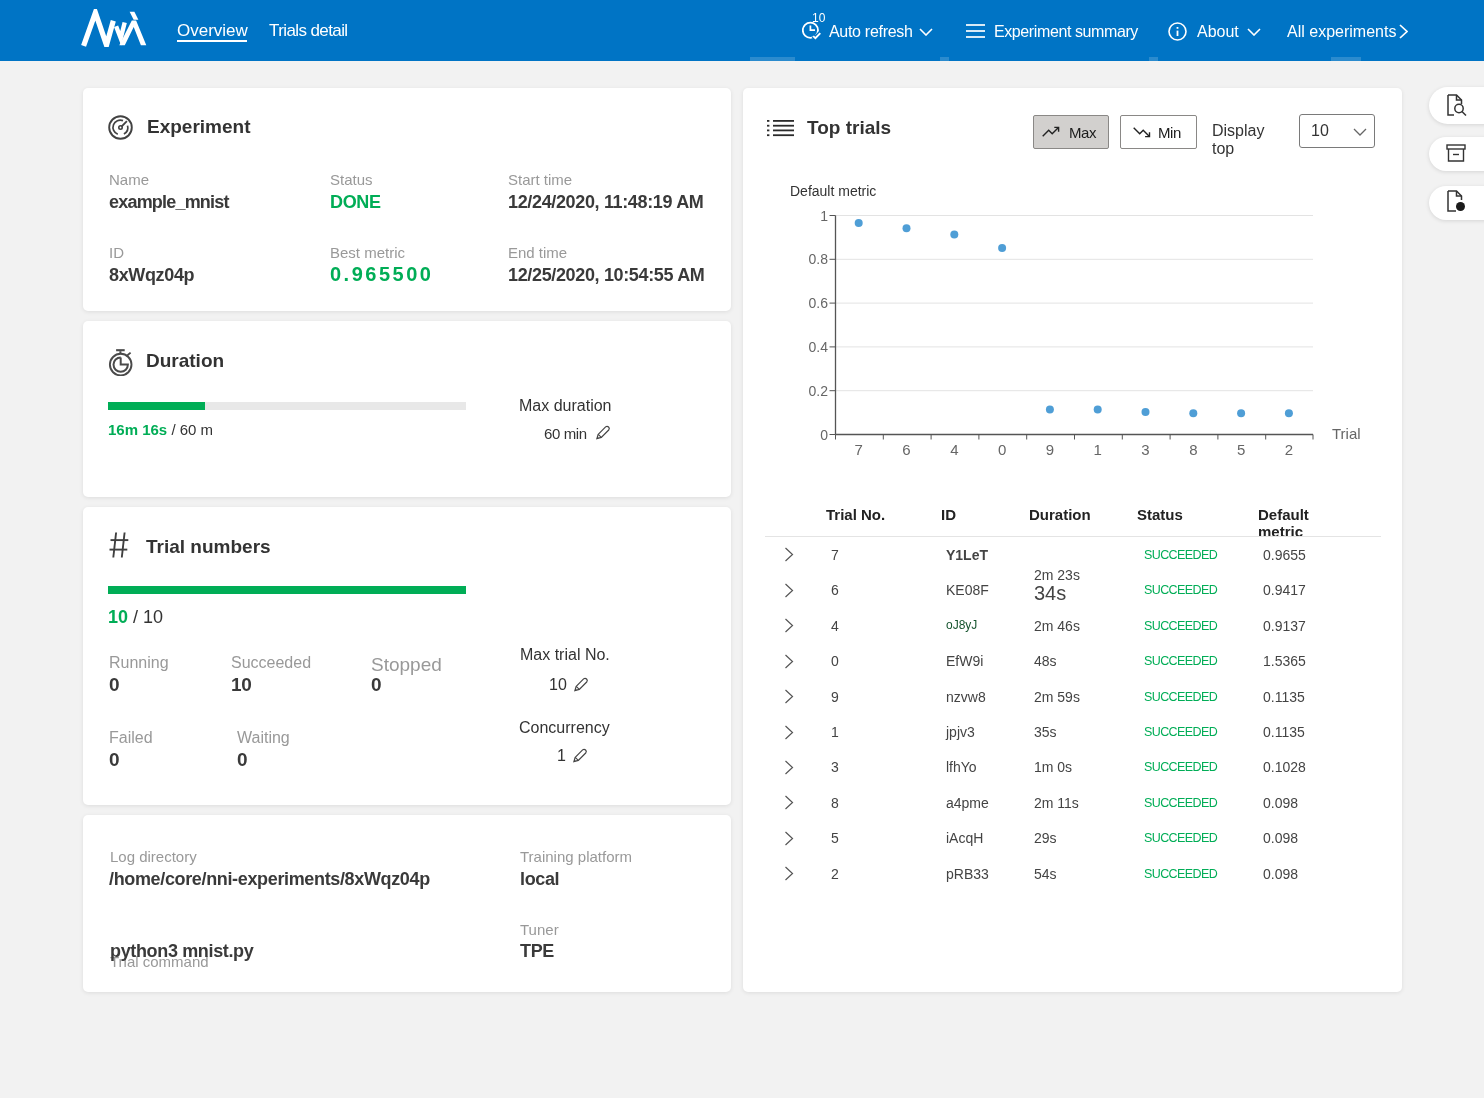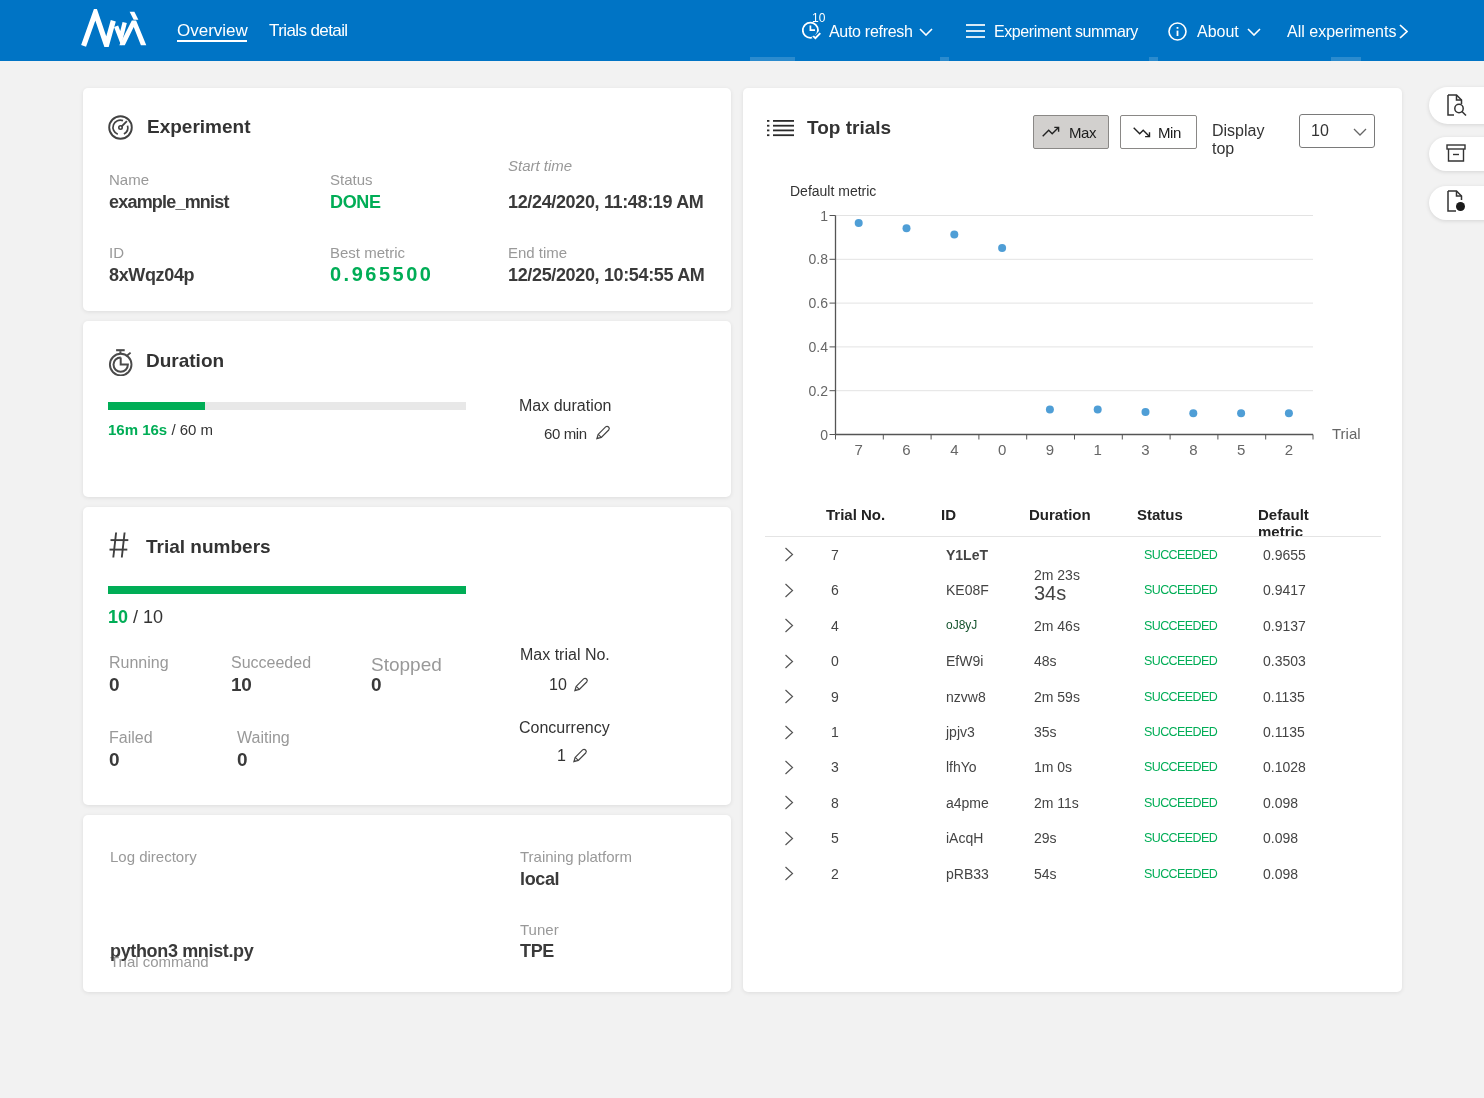--- a/index.html
+++ b/index.html
@@ -78,21 +78,21 @@
     <path d="M 19.55 10.61 A 7.3 7.3 0 0 1 15.93 18.95" stroke="#424242" stroke-width="1.7" fill="none"></path>
     <path d="M 9.77 19.27 A 7.3 7.3 0 1 1 15.0 5.64" stroke="#424242" stroke-width="1.7" fill="none"></path>
     <line x1="13.7" y1="11.3" x2="18.9" y2="6.1" stroke="#424242" stroke-width="1.9"></line>
     <circle cx="12.5" cy="12.5" r="1.7" stroke="#424242" stroke-width="1.6" fill="none"></circle>
   </svg>
   <div class="ctitle" style="left:147px;top:116px;">Experiment</div>
   <div class="lbl" style="left:109px;top:171px;">Name</div>
   <div class="val" style="left:109px;top:192px;letter-spacing:-0.8px;">example_mnist</div>
   <div class="lbl" style="left:330px;top:171px;">Status</div>
   <div class="val green" style="left:330px;top:192px;">DONE</div>
-  <div class="lbl" style="left:508px;top:157px;font-style:italic;">Start time</div>
+  <div class="lbl" style="left:508px;top:171px;">Start time</div>
   <div class="val" style="left:508px;top:192px;">12/24/2020, 11:48:19 AM</div>
   <div class="lbl" style="left:109px;top:244px;">ID</div>
   <div class="val" style="left:109px;top:265px;">8xWqz04p</div>
   <div class="lbl" style="left:330px;top:244px;">Best metric</div>
   <div class="val green" style="left:330px;top:263px;font-size:20px;letter-spacing:2.5px;">0.965500</div>
   <div class="lbl" style="left:508px;top:244px;">End time</div>
   <div class="val" style="left:508px;top:265px;">12/25/2020, 10:54:55 AM</div>
 
   <div class="card" style="left:83px;top:321px;width:648px;height:176px;"></div>
   <svg class="abs" style="left:108px;top:345px" width="26" height="31" viewBox="0 0 26 31">
@@ -146,20 +146,21 @@
   <div class="abs" style="left:519px;top:719px;font-size:16px;color:#333;">Concurrency</div>
   <div class="abs" style="left:557px;top:747px;font-size:16px;color:#333;">1</div>
   <svg class="abs" style="left:571px;top:747px" width="17" height="17" viewBox="0 0 17 17">
     <path d="M4.2 10.3 L11.6 2.9 A 2.2 2.2 0 0 1 14.7 6.0 L7.3 13.4 L2.9 14.7 Z" stroke="#444" stroke-width="1.2" fill="none"></path>
       <line x1="4.2" y1="10.3" x2="7.3" y2="13.4" stroke="#444" stroke-width="1.1"></line>
       <path d="M2.9 14.7 L4.9 14.1 L3.5 12.7 Z" fill="#444"></path>
   </svg>
 
   <div class="card" style="left:83px;top:815px;width:648px;height:177px;"></div>
   <div class="lbl" style="left:110px;top:848px;">Log directory</div>
+  <div class="val" style="left:109px;top:869px;">/home/core/nni-experiments/8xWqz04p</div>
   <div class="lbl" style="left:520px;top:848px;">Training platform</div>
   <div class="val" style="left:520px;top:869px;">local</div>
   <div class="lbl" style="left:110px;top:953px;">Trial command</div>
   <div class="val" style="left:110px;top:941px;">python3 mnist.py</div>
   <div class="lbl" style="left:520px;top:921px;">Tuner</div>
   <div class="val" style="left:520px;top:941px;">TPE</div>
 
   <div class="card" style="left:743px;top:88px;width:659px;height:904px;"></div>
   <svg class="abs" style="left:767px;top:119px" width="28" height="18" viewBox="0 0 28 18">
     <g fill="#2b2b2b">
@@ -291,21 +292,21 @@
   <div class="abs" style="left:1034px;top:617.6px;font-size:14px;color:#444;">2m 46s</div>
   <div class="abs" style="left:1144px;top:618.6px;font-size:12.5px;letter-spacing:-0.6px;color:#00ad56;">SUCCEEDED</div>
   <div class="abs" style="left:1263px;top:617.6px;font-size:14px;color:#444;">0.9137</div>
   <svg class="abs" style="left:784px;top:653.6px" width="10" height="15" viewBox="0 0 10 15">
       <path d="M1.5 1 L8.5 7.5 L1.5 14" stroke="#555" stroke-width="1.2" fill="none"></path>
     </svg>
   <div class="abs" style="left:831px;top:653.1px;font-size:14px;color:#444;">0</div>
   <div class="abs" style="left:946px;top:653.1px;font-size:14px;color:#444;">EfW9i</div>
   <div class="abs" style="left:1034px;top:653.1px;font-size:14px;color:#444;">48s</div>
   <div class="abs" style="left:1144px;top:654.1px;font-size:12.5px;letter-spacing:-0.6px;color:#00ad56;">SUCCEEDED</div>
-  <div class="abs" style="left:1263px;top:653.1px;font-size:14px;color:#444;">0.3503</div>
+  <div class="abs" style="left:1263px;top:653.1px;font-size:14px;color:#444;">1.5365</div>
   <svg class="abs" style="left:784px;top:689.0px" width="10" height="15" viewBox="0 0 10 15">
       <path d="M1.5 1 L8.5 7.5 L1.5 14" stroke="#555" stroke-width="1.2" fill="none"></path>
     </svg>
   <div class="abs" style="left:831px;top:688.5px;font-size:14px;color:#444;">9</div>
   <div class="abs" style="left:946px;top:688.5px;font-size:14px;color:#444;">nzvw8</div>
   <div class="abs" style="left:1034px;top:688.5px;font-size:14px;color:#444;">2m 59s</div>
   <div class="abs" style="left:1144px;top:689.5px;font-size:12.5px;letter-spacing:-0.6px;color:#00ad56;">SUCCEEDED</div>
   <div class="abs" style="left:1263px;top:688.5px;font-size:14px;color:#444;">0.1135</div>
   <svg class="abs" style="left:784px;top:724.5px" width="10" height="15" viewBox="0 0 10 15">
       <path d="M1.5 1 L8.5 7.5 L1.5 14" stroke="#555" stroke-width="1.2" fill="none"></path>

